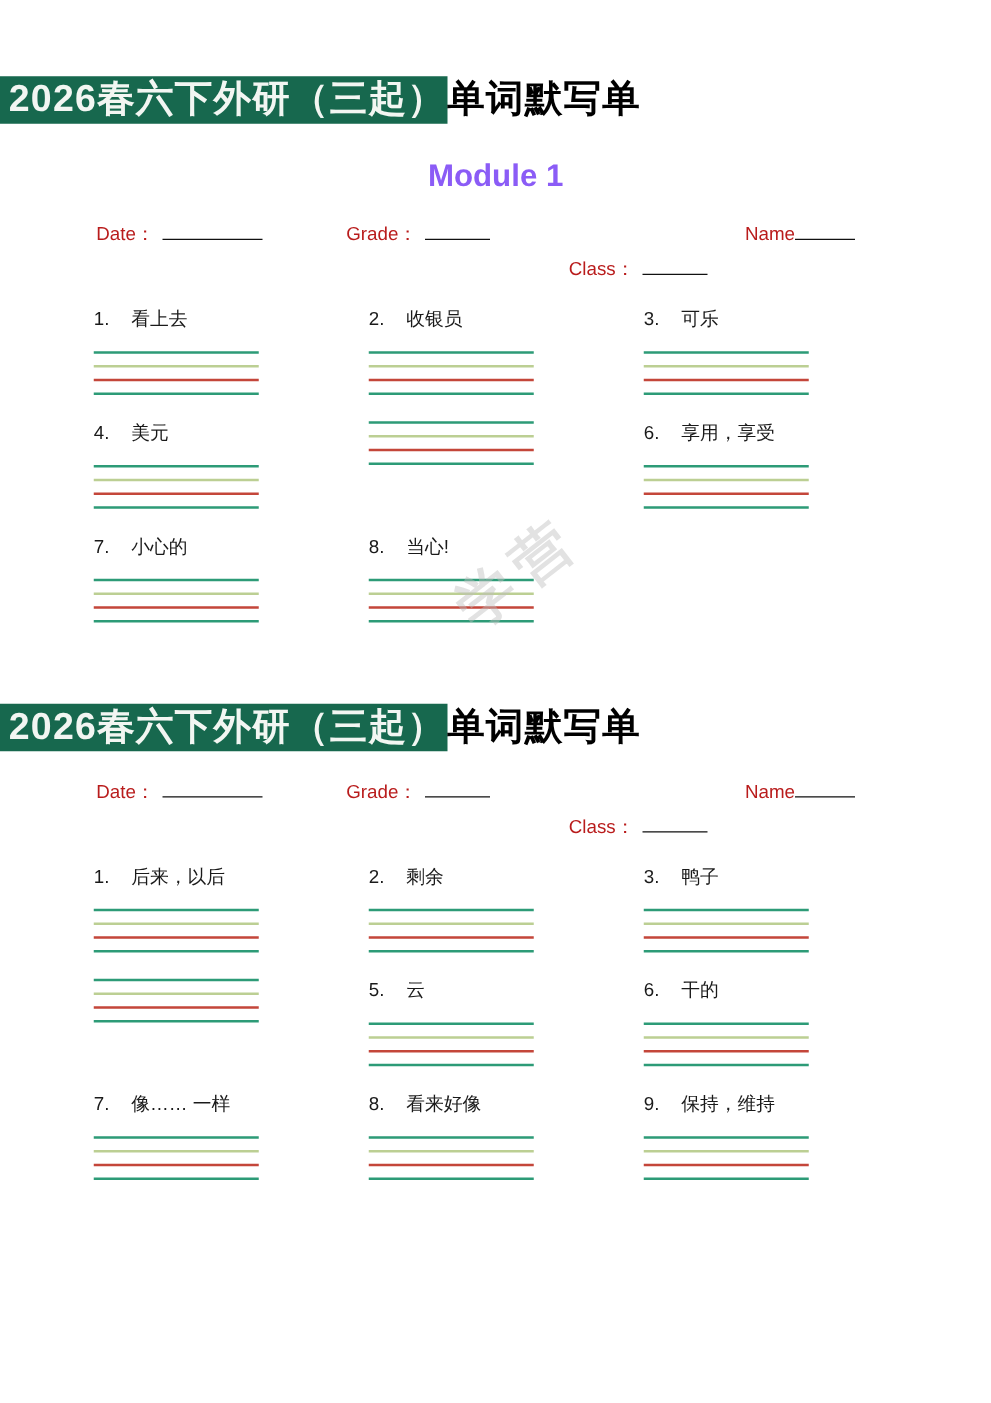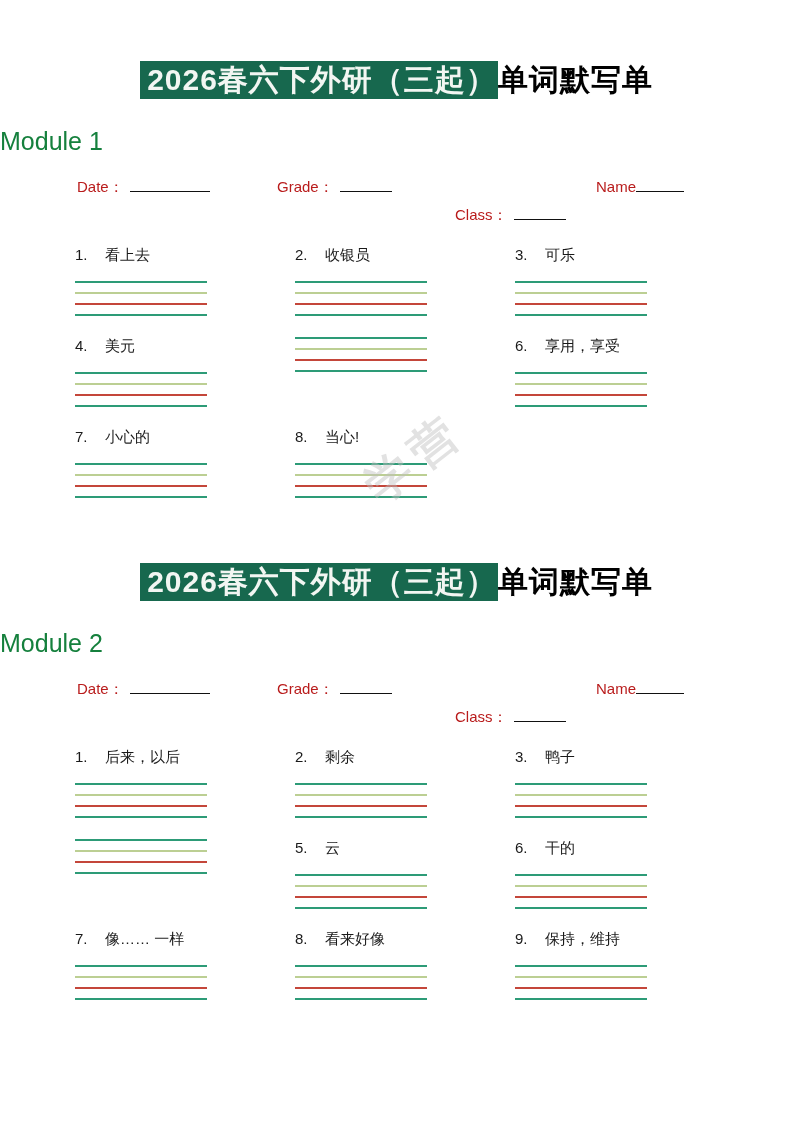--- a/index.html
+++ b/index.html
@@ -18,43 +18,44 @@
   .sheet {
     position: absolute;
     left: 0;
     width: 793px;
   }
   .sheet-1 { top: 60px; }
   .sheet-2 { top: 562px; }
 
   
   .banner-line {
-    text-align: center;
+    text-align: left;
     font-size: 30px;
     font-weight: bold;
     line-height: 40px;
     white-space: nowrap;
     letter-spacing: 1px;
   }
   .banner-highlight {
     background: #17684E;
     color: #F2F6F2;
     padding: 2px 1px 3px 7px;
   }
   .banner-plain {
     color: #000000;
   }
 
   
   .module-title {
     margin-top: 26px;
+    text-align: center;
     font-size: 25px;
-    font-weight: normal;
+    font-weight: bold;
     line-height: 30px;
-    color: #15803d;
+    color: #8b5cf6;
   }
 
   
   .meta-row {
     position: relative;
     height: 26px;
     margin-top: 21px;
     font-size: 15px;
     color: #b91c1c;
   }
@@ -225,21 +226,20 @@
   </div>
 </div>
 
 <div class="watermark">学营</div>
 
 <div class="sheet sheet-2">
   <div class="banner-line">
     <span class="banner-highlight">2026春六下外研（三起）</span><span class="banner-plain">单词默写单</span>
   </div>
 
-  <div class="module-title">Module 2</div>
 
   <div class="meta-row">
     <span class="meta-field meta-field-date">
       <span>Date：</span><span class="meta-underline u-date"></span>
     </span>
     <span class="meta-field meta-field-grade">
       <span>Grade：</span><span class="meta-underline u-grade"></span>
     </span>
     <span class="meta-field meta-field-class">
       <span>Class：</span><span class="meta-underline u-class"></span>

